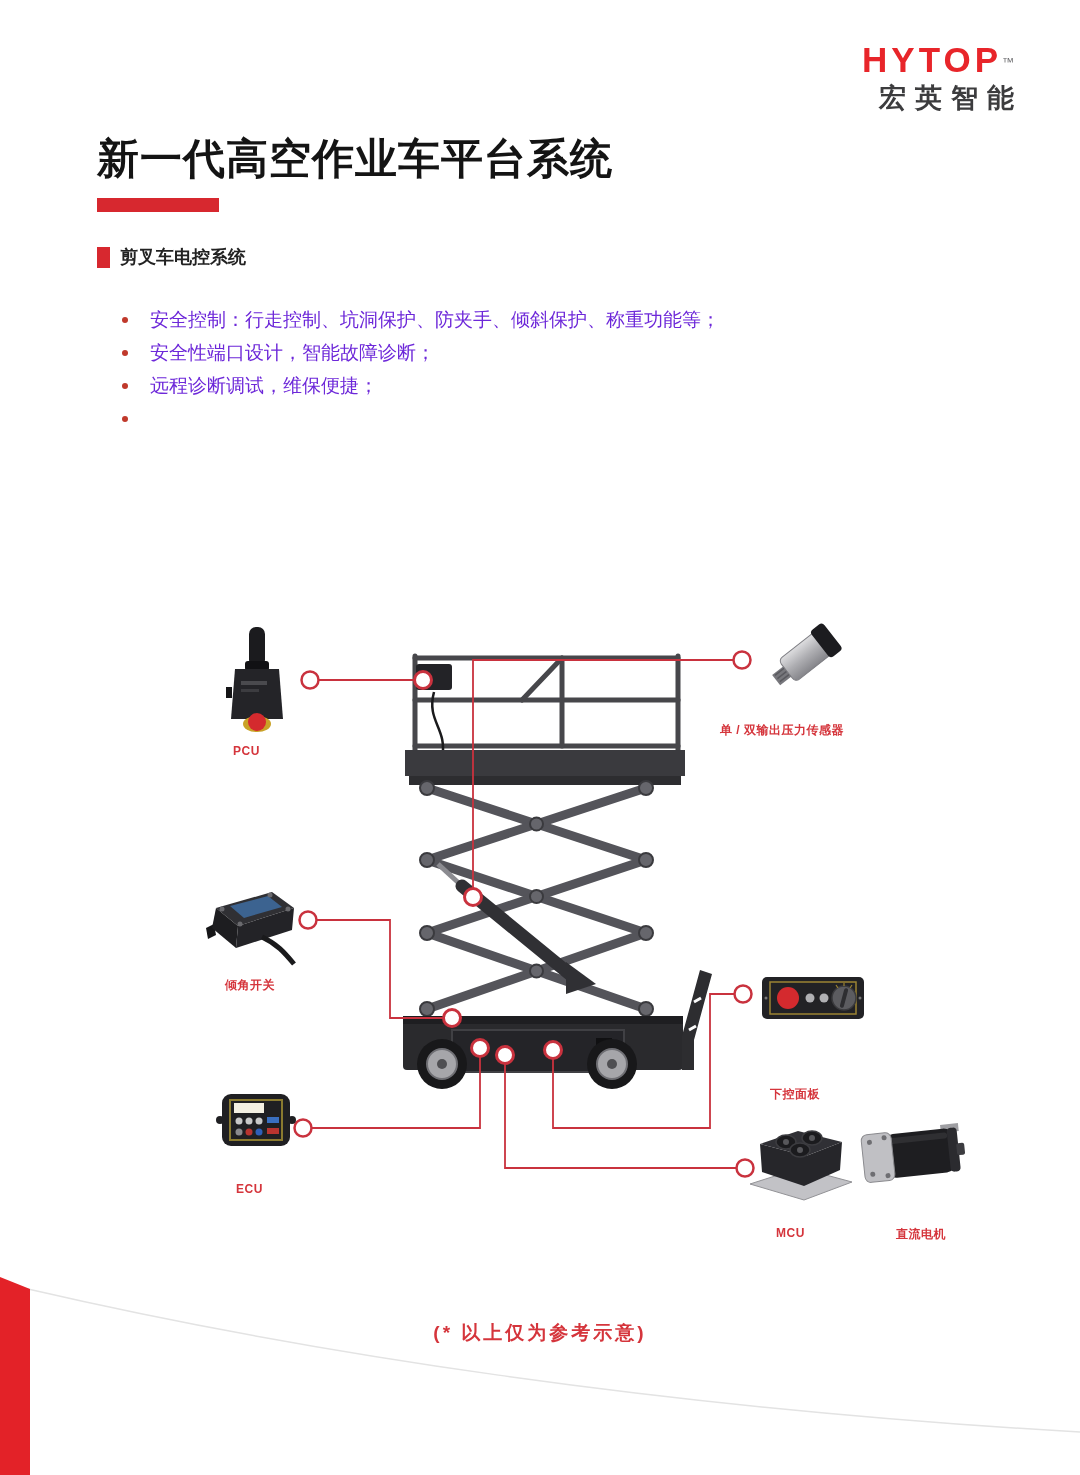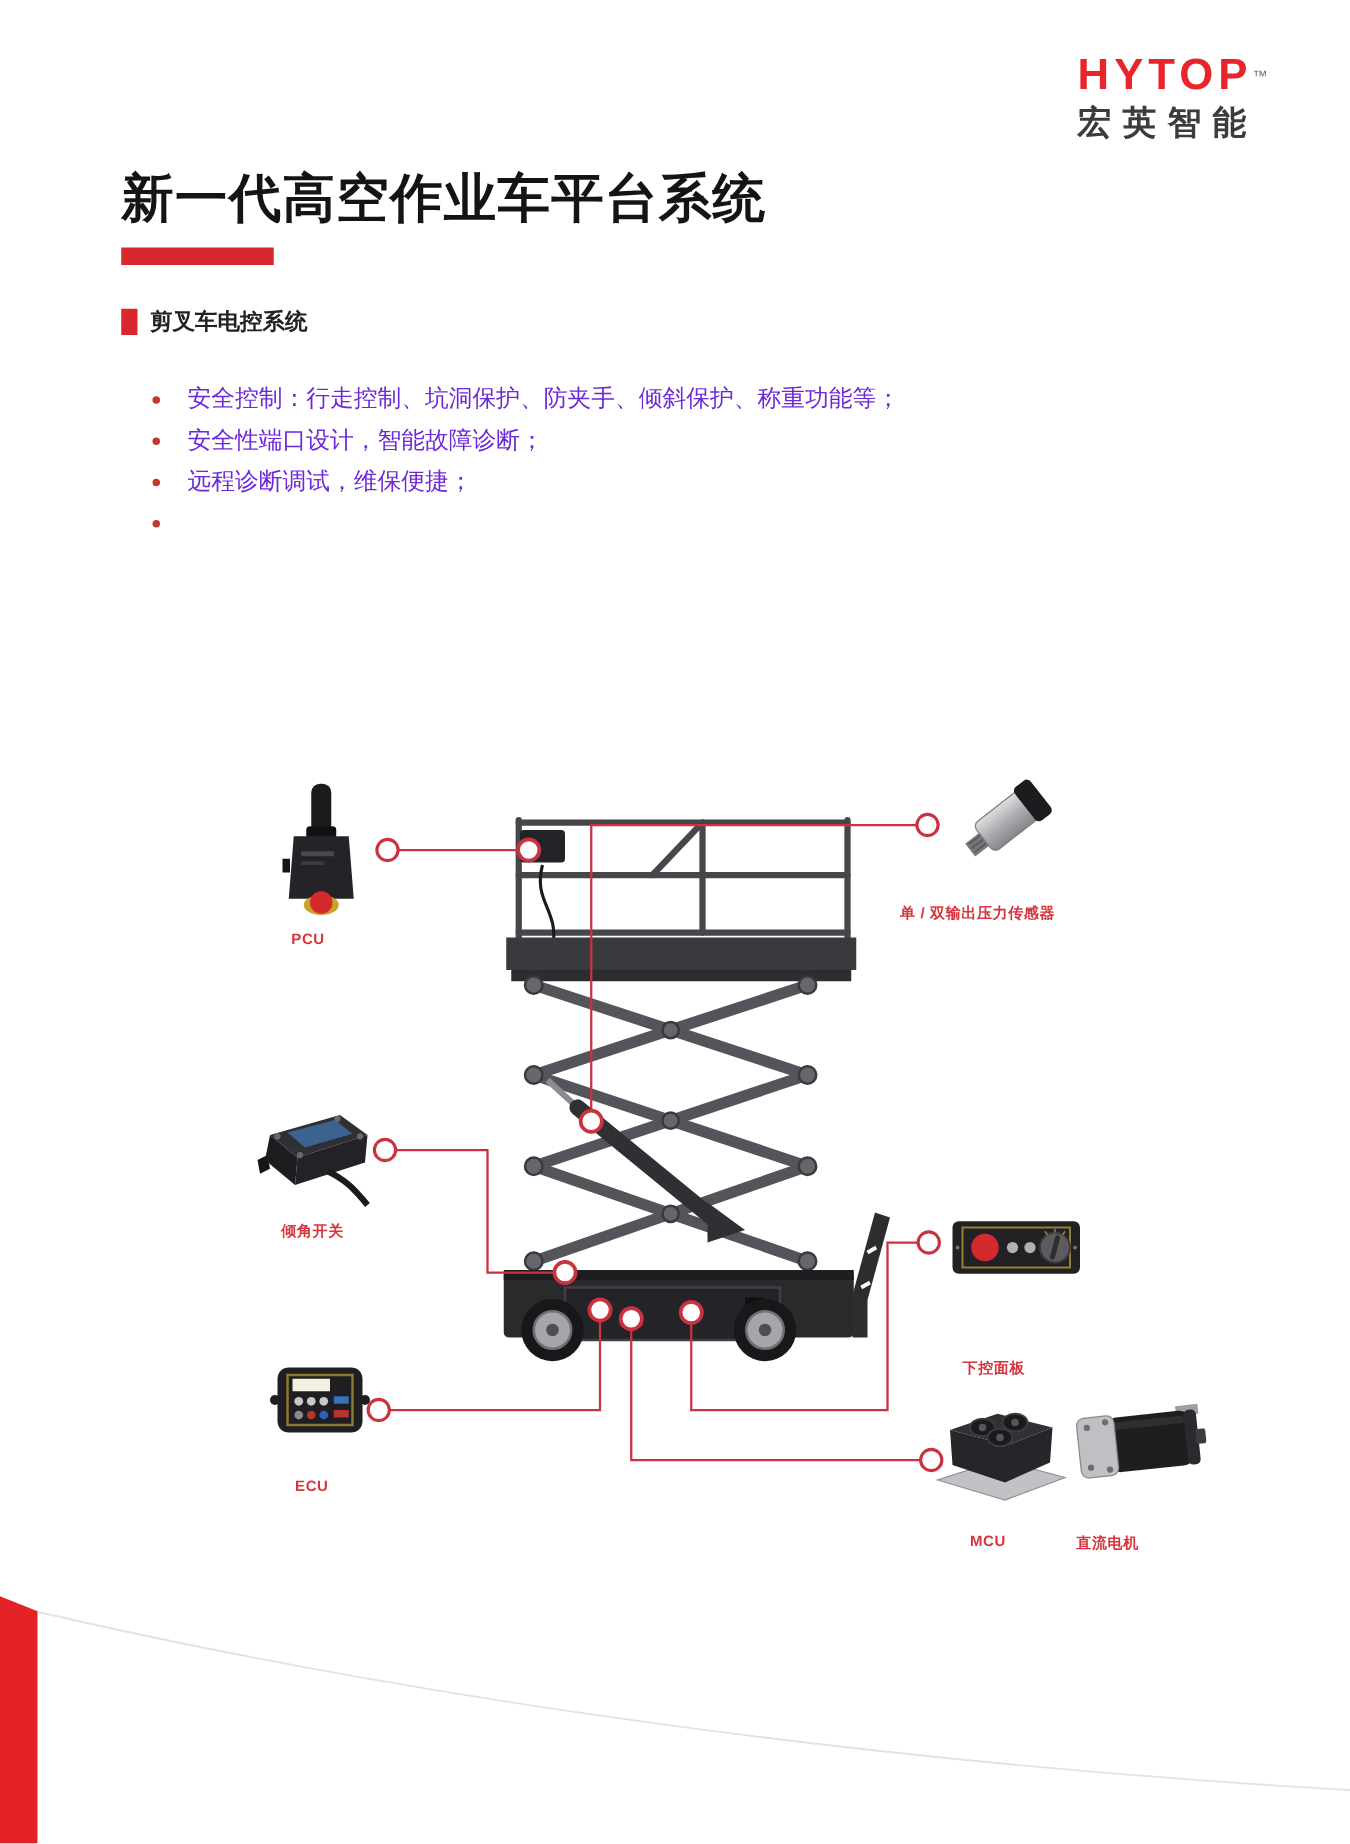--- a/index.html
+++ b/index.html
@@ -2,21 +2,21 @@
 <html><head>
 <meta charset="utf-8">
 <style>
   html,body{margin:0;padding:0;background:#ffffff;}
   #page{
     position:relative;width:1080px;height:1475px;background:#ffffff;overflow:hidden;
     font-family:"Liberation Sans","DejaVu Sans",sans-serif;
   }
 
   
-  #logo{position:absolute;top:42px;right:66px;text-align:left;line-height:1;}
+  #logo{position:absolute;top:42px;right:66px;text-align:right;line-height:1;}
   #logo .brand{font-size:35px;font-weight:800;color:#e8252a;letter-spacing:4px;}
   #logo .tm{font-size:12px;color:#6b6b6e;vertical-align:super;letter-spacing:0;}
   #logo .sub{margin-top:8px;font-size:27px;font-weight:700;color:#3c3c3e;letter-spacing:9px;margin-right:-9px;}
 
   
   #page-title{position:absolute;left:97px;top:131px;font-size:42px;font-weight:900;color:#141414;letter-spacing:1px;}
   #title-bar{position:absolute;left:97px;top:198px;width:122px;height:14px;background:#d7282f;}
 
   #section{position:absolute;left:97px;top:245px;height:24px;}
   #section .sq{position:absolute;left:0;top:2px;width:13px;height:21px;background:#d7282f;}
@@ -274,16 +274,17 @@
         <rect x="94" y="12" width="10" height="44" rx="4" fill="#2b2b2f"></rect>
         <rect x="102" y="28" width="8" height="12" rx="2" fill="#3c3c40"></rect>
         <rect x="8" y="10" width="30" height="48" rx="6" fill="#c0c0c4" stroke="#8a8a8e" stroke-width="1"></rect>
         <circle cx="16" cy="18" r="2.5" fill="#6e6e72"></circle>
           <circle cx="16" cy="50" r="2.5" fill="#6e6e72"></circle>
         <circle cx="31" cy="15" r="2.5" fill="#6e6e72"></circle>
           <circle cx="31" cy="53" r="2.5" fill="#6e6e72"></circle>
       </g>
     </svg>
   </div>
-  <div class="dlabel" style="left:861px;top:1226px;font-family:Liberation Mono, monospace;">直流电机</div>
-
+  <div class="dlabel" style="left:896px;top:1226px;font-family:Liberation Mono, monospace;">直流电机</div>
+
+  <div id="footer-note">(* 以上仅为参考示意)</div>
 
 </div>
 
 </body></html>

